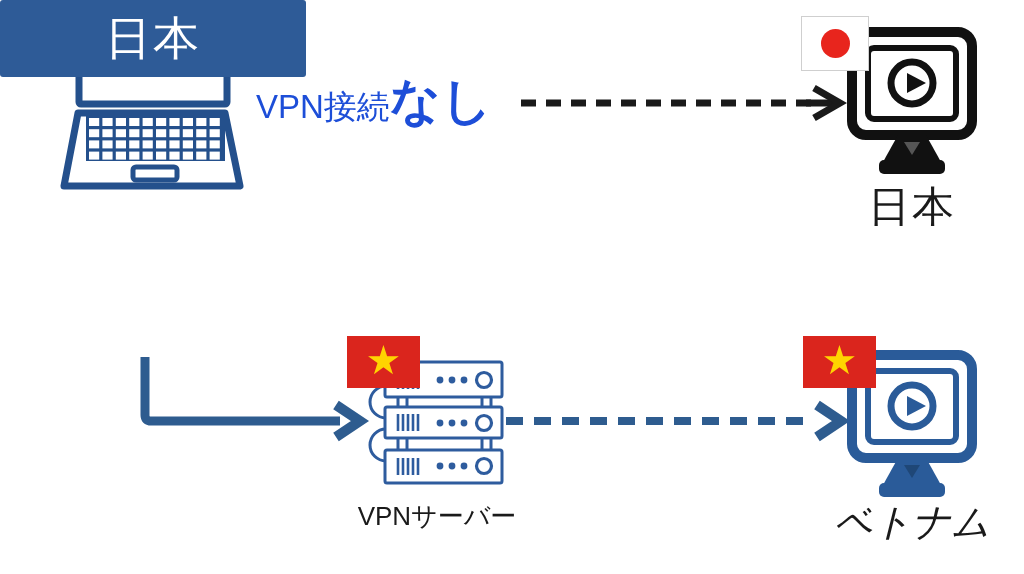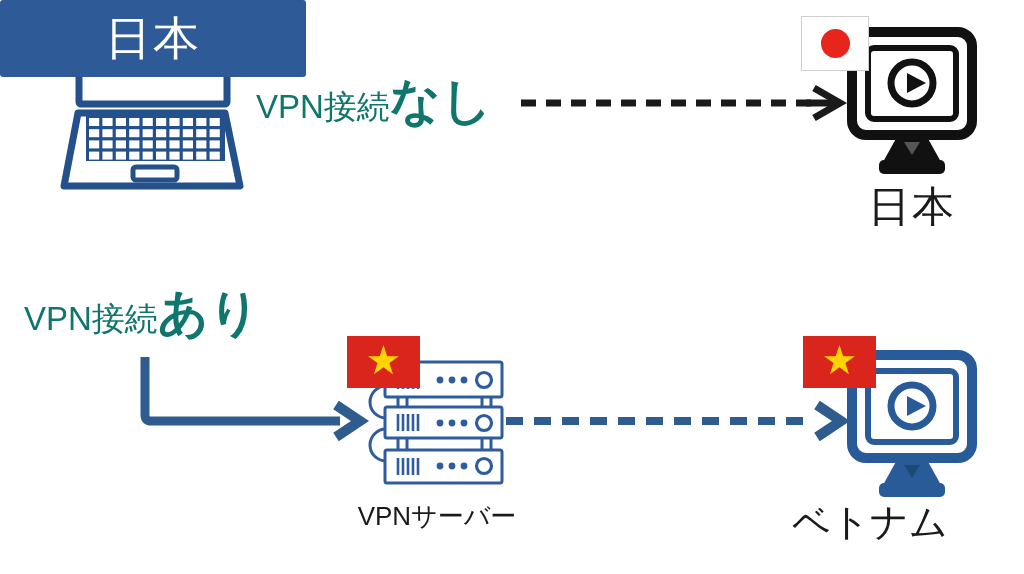--- a/index.html
+++ b/index.html
@@ -13,21 +13,21 @@
 
   
   .banner {
     left:0; top:200; width:306px; height:77px;
     background:#2E5B97; border-radius:3px;
     display:flex; align-items:center; justify-content:center;
     color:#ffffff; font-size:46px; letter-spacing:2px;
   }
 
   
-  .vpn-label { white-space:nowrap; color:#0f766e; }
+  .vpn-label { white-space:nowrap; color:#1d4ed8; }
   .vpn-label .prefix { font-size:33px; font-weight:400; }
   .vpn-label .emph   { font-size:50px; font-weight:700; }
   .label-nashi { left:256px; top:68px; }
   .label-ari   { left:24px;  top:280px; }
 
   
   .flag-japan {
     left:801px; top:16px; width:68px; height:55px;
     background:#ffffff; border:1px solid #cfcfcf;
     display:flex; align-items:center; justify-content:center; z-index:5;
@@ -38,21 +38,21 @@
     display:flex; align-items:center; justify-content:center; z-index:5;
   }
   .flag-vietnam .star { color:#FFD400; font-size:40px; line-height:1; margin-top:-4px; }
   .flag-vn-server  { left:347px; top:336px; }
   .flag-vn-monitor { left:803px; top:336px; }
 
   
   .node-label { color:#1A1A1A; text-align:center; }
   .label-japan-dest   { left:846px; top:179px; width:132px; font-size:42px; letter-spacing:2px; }
   .label-vpn-server   { left:287px; top:499px; width:300px; font-size:26px; }
-  .label-vietnam-dest { left:784px; top:497px; width:172px; font-size:38px; }
+  .label-vietnam-dest { left:826px; top:497px; width:172px; font-size:38px;font-style:italic; }
 
   .icon-laptop  { left:55px;  top:0;    }
   .icon-server  { left:362px; top:353px; z-index:2; }
   .icon-mon-jp  { left:846px; top:26px;  z-index:2; }
   .icon-mon-vn  { left:846px; top:349px; z-index:2; }
   .arrows       { left:0; top:0; z-index:1; pointer-events:none; }
 </style>
 </head>
 <body>
 
@@ -110,23 +110,20 @@
   </svg>
 
   <div class="abs banner">
     <span>日本</span>
   </div>
 
   <div class="abs vpn-label label-nashi">
     <span class="prefix">VPN接続</span><span class="emph">なし</span>
   </div>
 
-  <div class="abs vpn-label label-ari">
-    <span class="prefix">VPN接続</span><span class="emph">あり</span>
-  </div>
 
   <svg class="abs arrows" width="1024" height="574" viewBox="0 0 1024 574">
 
     <g>
       <line x1="521" y1="103" x2="812" y2="103" stroke="#1A1A1A" stroke-width="7" stroke-dasharray="15 10"></line>
       <line x1="806" y1="103" x2="836" y2="103" stroke="#1A1A1A" stroke-width="7"></line>
       <polyline points="814,88 840,103 814,118" fill="none" stroke="#1A1A1A" stroke-width="7" stroke-linejoin="miter"></polyline>
     </g>
 
     <g>

